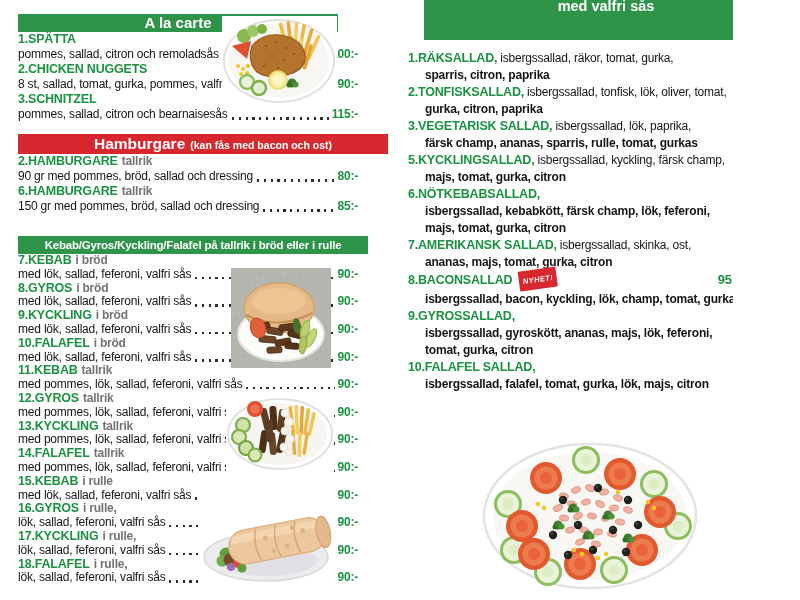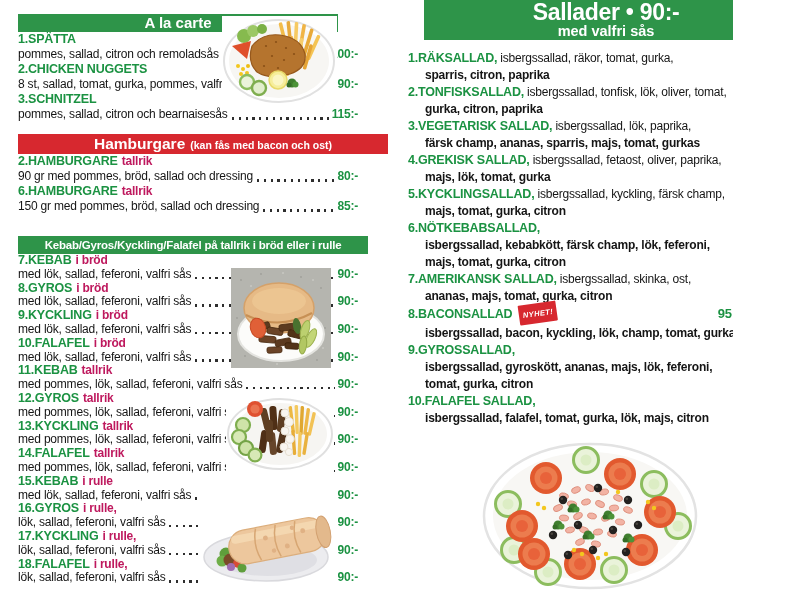--- a/index.html
+++ b/index.html
@@ -9,21 +9,21 @@
   }
   
   .col-left { position:absolute; left:18px; top:0; width:350px; }
   .bar { background:#2e9449; color:#ffffff; font-weight:bold; text-align:center; }
   .bar-alacarte { margin-top:14px; width:320px; height:18px; line-height:18px; font-size:15px; }
   .bar-burger { margin-top:12px; width:350px; height:20px; line-height:20px; background:#d7282f;padding-left:20px; }
   .bar-burger .t1 { font-size:15.5px; }
   .bar-burger .t2 { font-size:10.5px; margin-left:5px; }
   .bar-kebab { margin-top:22px; width:350px; height:18px; line-height:18px; font-size:11.5px; letter-spacing:-0.2px; }
   .mi-name { font-weight:bold; color:#1b9242; font-size:12.5px; letter-spacing:-0.2px; }
-  .mi-name .suffix { color:#be185d; font-weight:bold; font-size:12px; margin-left:4px; }
+  .mi-name .suffix { color:#737373; font-weight:bold; font-size:12px; margin-left:4px; }
   .mi-row { display:flex; padding-right:10px; font-size:12px; letter-spacing:-0.2px; }
   .sec-a .mi-name, .sec-a .mi-row { line-height:15px; height:15px; }
   .sec-k .mi-name, .sec-k .mi-row { line-height:13.8px; height:13.8px; }
   .dots { flex:1 1 auto; height:2.4px; margin:0 2px 2.5px 4px; align-self:flex-end;
     background-image:repeating-linear-gradient(to right,#2e2e2e 0 2.2px,transparent 2.2px 6.8px); }
   .price { font-weight:bold; color:#1b9242; font-size:12px; white-space:nowrap; }
   
   .header-sallad { position:absolute; left:424px; top:0; width:364px; height:40px;
     background:#2e9449; color:#fff; font-weight:bold; text-align:center; }
   .header-sallad .title { font-size:23px; line-height:25px; letter-spacing:-0.3px; }
@@ -215,21 +215,20 @@
           <div class="mi-row">
             <span class="desc">lök, sallad, feferoni, valfri sås</span>
             <span class="dots"></span>
             <span class="price">90:-</span>
           </div>
         </div>
       </div>
   </div>
 
   <div class="header-sallad">
-    <div class="title">Sallader • 90:-</div>
     <div class="subtitle">med valfri sås</div>
   </div>
   <div class="col-right">
 
       <div class="si">
         <div class="si-l1">
           <span class="name">1.RÄKSALLAD,</span><span class="rest">isbergssallad, räkor, tomat, gurka,</span>
         </div>
         <div class="indent">sparris, citron, paprika</div>
 
@@ -240,31 +239,24 @@
           <span class="name">2.TONFISKSALLAD,</span><span class="rest">isbergssallad, tonfisk, lök, oliver, tomat,</span>
         </div>
         <div class="indent">gurka, citron, paprika</div>
 
       </div>
 
       <div class="si">
         <div class="si-l1">
           <span class="name">3.VEGETARISK SALLAD,</span><span class="rest">isbergssallad, lök, paprika,</span>
         </div>
-        <div class="indent">färsk champ, ananas, sparris, majs, tomat, gurkas</div>
-
-      </div>
-
-      <div class="si">
-        <div class="si-l1">
-          <span class="name">4.GREKISK SALLAD,</span><span class="rest">isbergssallad, fetaost, oliver, paprika,</span>
-        </div>
-        <div class="indent">majs, lök, tomat, gurka</div>
-
-      </div>
+        <div class="indent">färsk champ, ananas, sparris, rulle, tomat, gurkas</div>
+
+      </div>
+
 
       <div class="si">
         <div class="si-l1">
           <span class="name">5.KYCKLINGSALLAD,</span><span class="rest">isbergssallad, kyckling, färsk champ,</span>
         </div>
         <div class="indent">majs, tomat, gurka, citron</div>
 
       </div>
 
       <div class="si">

